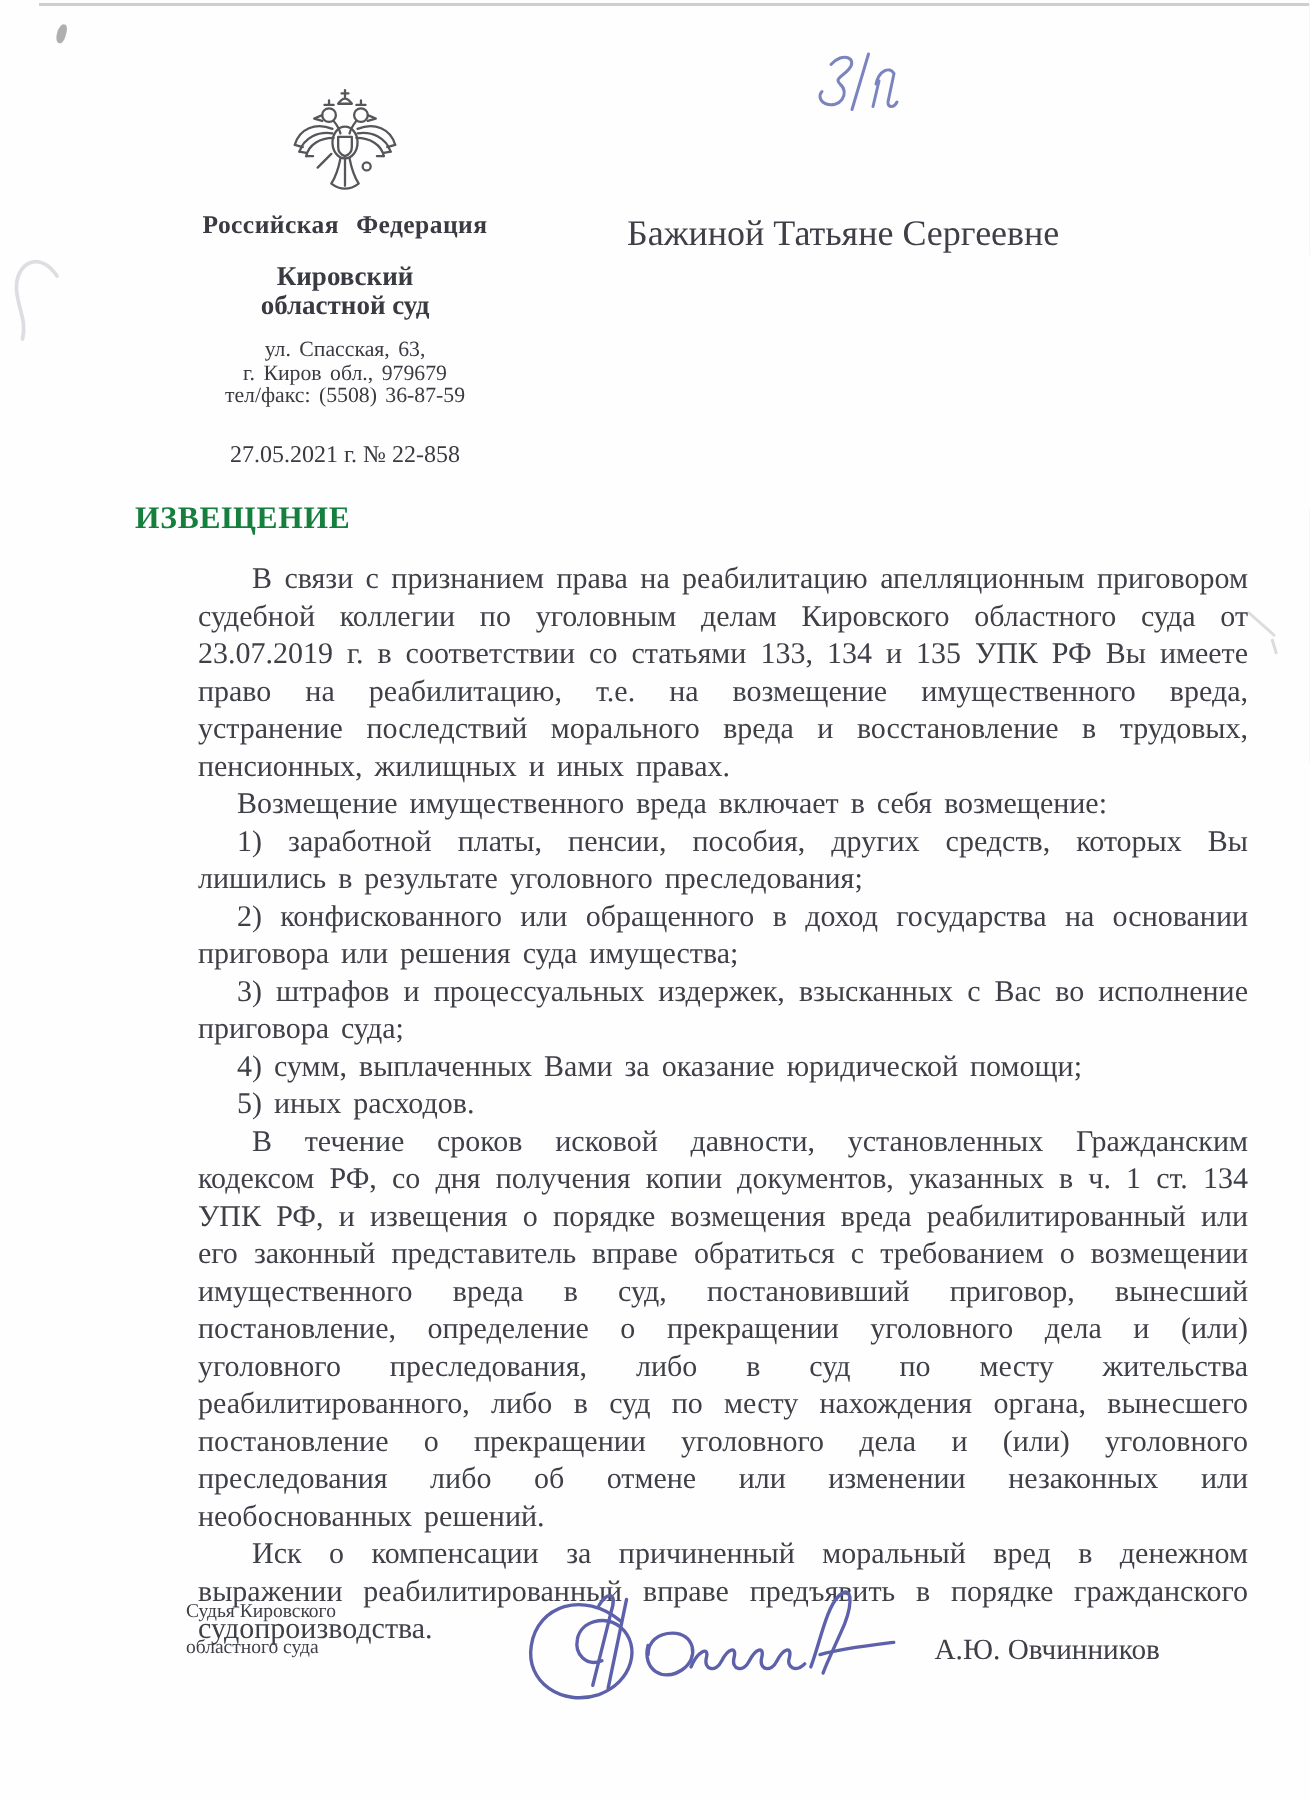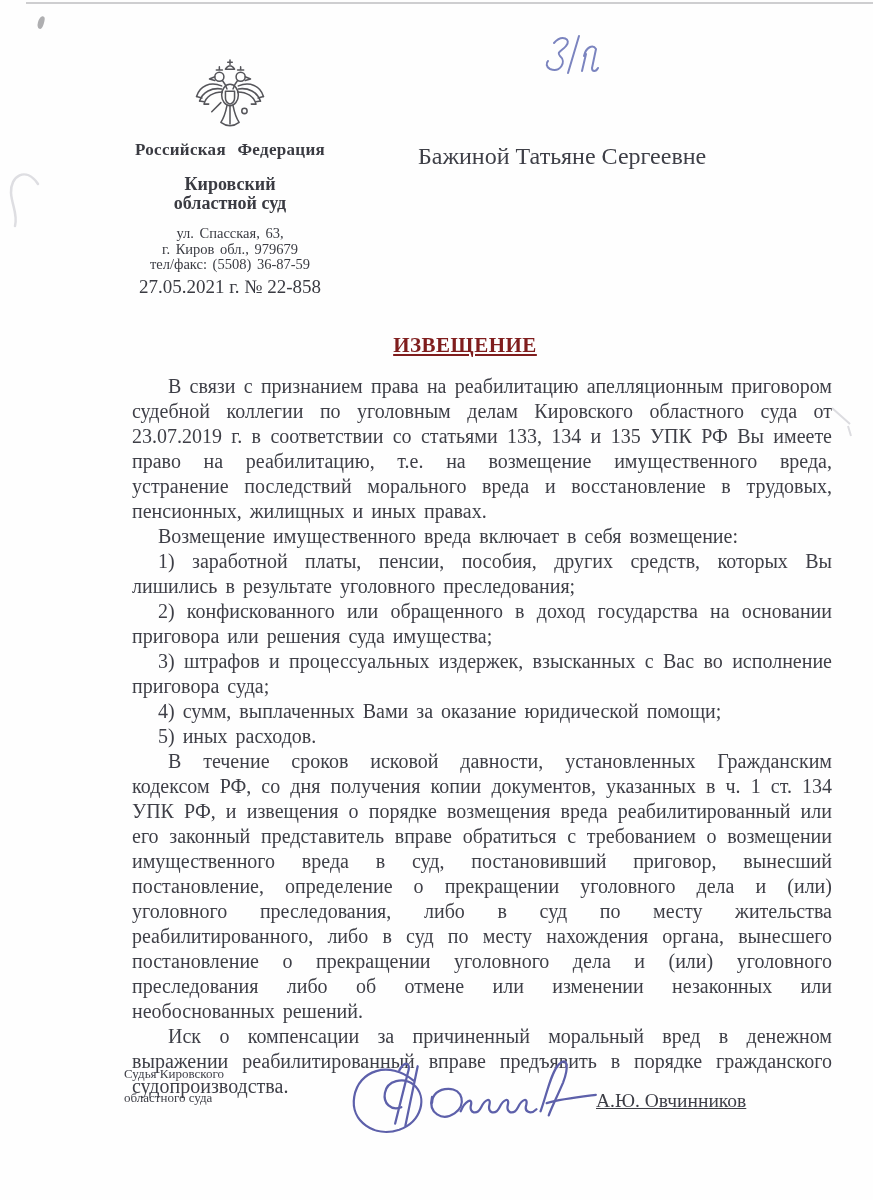--- a/index.html
+++ b/index.html
@@ -21,37 +21,37 @@
   .squiggle-left{position:absolute;left:2px;top:168px;}
   .artifact-right{position:absolute;left:828px;top:402px;}
   
   .handmark{position:absolute;left:538px;top:30px;}
   
   .letterhead{position:absolute;left:95px;top:58px;width:270px;text-align:center;color:#3a3b42;}
   .eagle{display:block;margin:0 auto;}
   .lh-country{margin-top:8px;font-size:17px;font-weight:bold;word-spacing:7px;letter-spacing:.3px;}
   .lh-court{margin-top:15px;font-size:18px;font-weight:bold;line-height:19px;}
   .lh-addr{margin-top:13px;font-size:14.5px;line-height:15.5px;word-spacing:2px;}
-  .lh-ref{margin-top:3px;font-size:19px;}
+  .lh-ref{margin-top:22px;font-size:16px;}
   
   .addressee{position:absolute;left:408px;top:144px;width:392px;font-size:24px;line-height:25px;margin-left:10px;}
   .addressee .addr{margin-top:26px;text-align:justify;word-spacing:2px;}
   
-  .doc-title{position:absolute;left:90px;top:333px;width:750px;text-align:center;
-    font-size:21px;font-weight:bold;letter-spacing:.5px;color:#7f1d1d;text-decoration:underline;}
+  .doc-title{position:absolute;left:90px;top:333px;width:750px;
+    font-size:21px;font-weight:bold;letter-spacing:.5px;color:#15803d;}
   
   .body-text{position:absolute;left:132px;top:374px;width:700px;
     font-size:20px;line-height:25px;text-align:justify;word-spacing:3px;}
   .body-text p{margin:0;}
   .indent-lg{text-indent:36px;}
   .indent-sm{text-indent:26px;}
   
   .sign-role{position:absolute;left:124px;top:1062px;width:230px;font-size:13px;line-height:24px;font-family:Liberation Serif, serif;}
   .sign-ink{position:absolute;left:346px;top:1056px;}
-  .sign-name{position:absolute;left:596px;top:1090px;font-size:19.5px;text-decoration:underline;}
+  .sign-name{position:absolute;left:623px;top:1090px;font-size:19.5px;}
 </style>
 </head>
 <body>
 
 <div class="page">
 
   <div class="scan-topline"></div>
   <div class="scan-speck"></div>
 
   <svg class="squiggle-left" width="52" height="64" viewBox="0 0 52 64">

